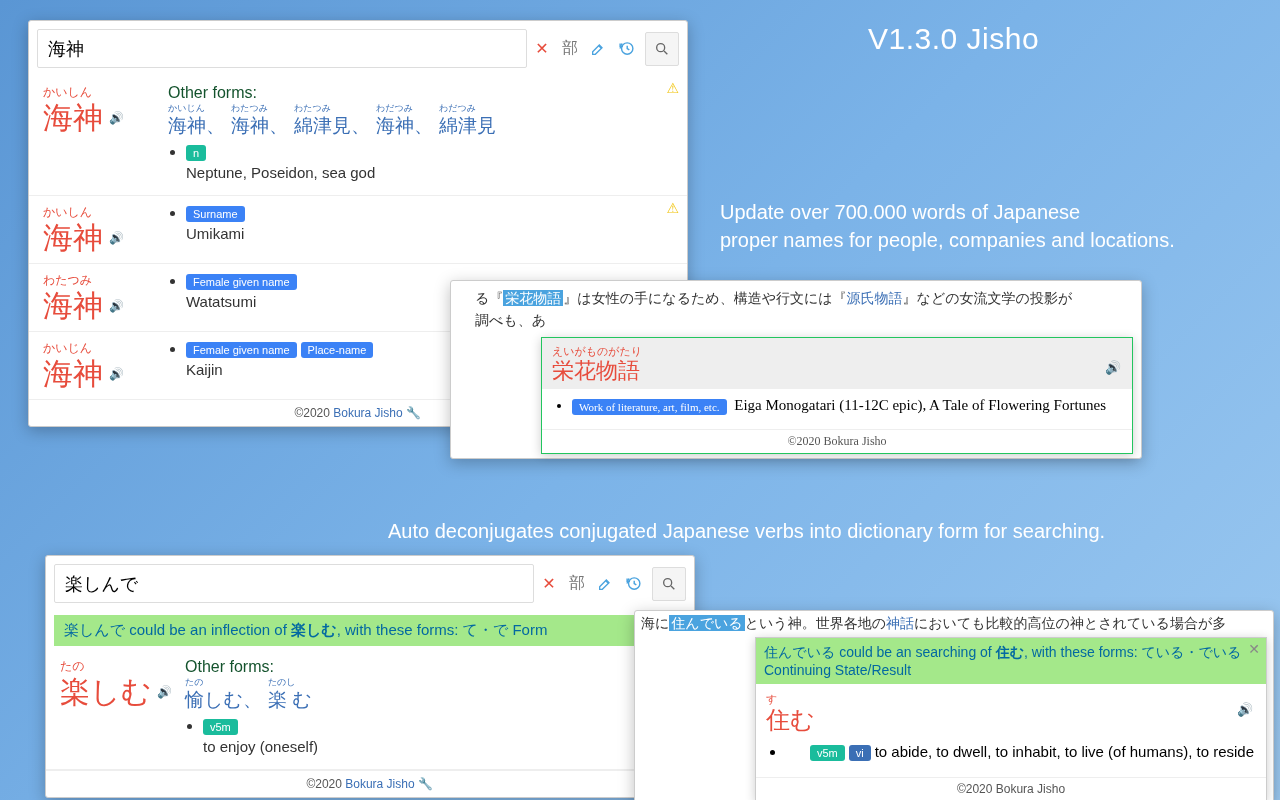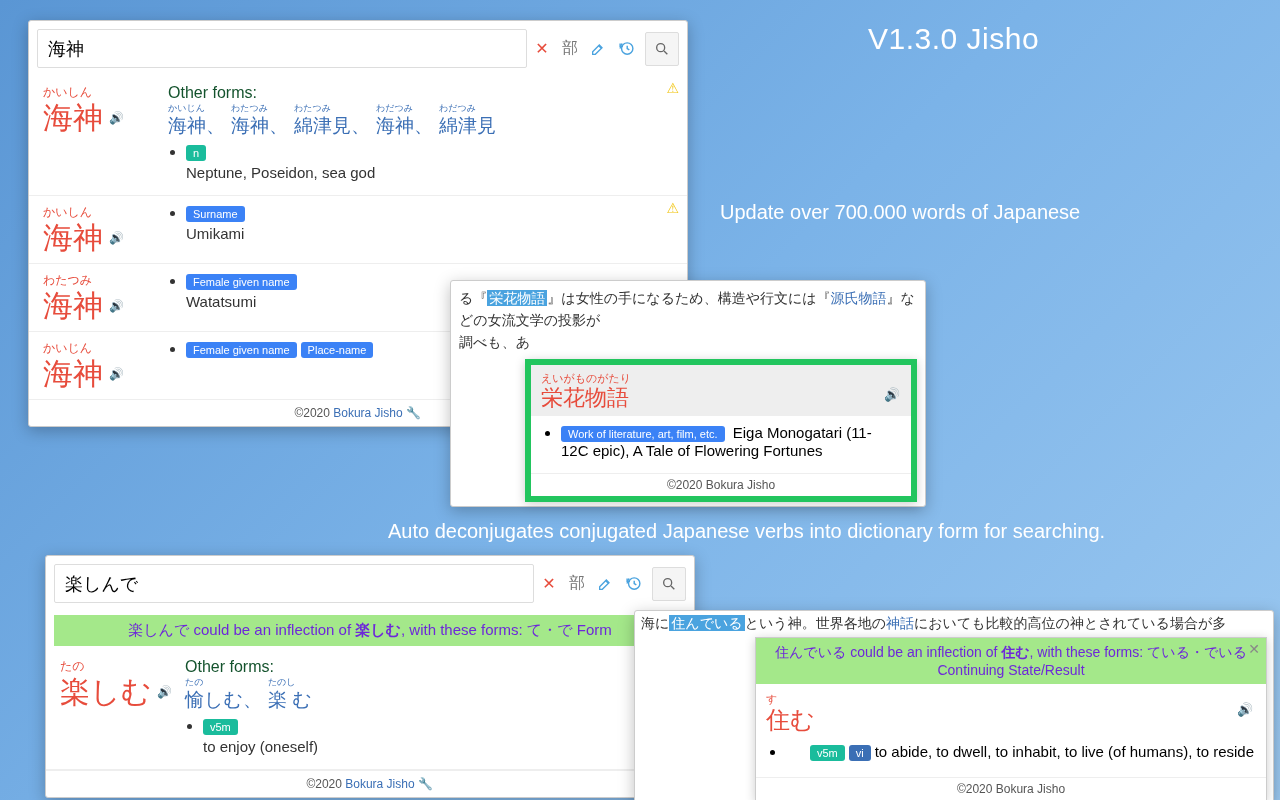--- a/index.html
+++ b/index.html
@@ -65,38 +65,38 @@
 .gloss { display: block; margin-top: 3px; }
 
 .footer {
   text-align: center; font-size: 12px; color: #555; padding: 6px 0;
   border-top: 1px solid #eee;
 }
 .footer .brand { color: #3b6fb5; }
 .wrench { color: #3b6fb5; font-size: 12px; margin-left: 4px; }
 
 
-.p2 { top: 280px; left: 450px; width: 476px; font-size: 15px; }
+.p2 { top: 280px; left: 450px; width: 692px; font-size: 15px; padding-left: 16px; }
 .p2-context { padding: 6px 8px; color: #333; line-height: 22px; font-size: 14px; }
 .hl { background: #4aa3df; color: #fff; padding: 0 2px; }
 .link { color: #3b6fb5; }
-.popup-card { margin: 0 8px 4px 74px; border: 6px solid #22c55e; background: #fff; box-shadow: 0 2px 10px rgba(0,0,0,0.2); position: relative; }
+.popup-card { margin: 0 8px 4px 74px; border: 1px solid #22c55e; background: #fff; box-shadow: 0 2px 10px rgba(0,0,0,0.2); position: relative; font-family: Liberation Serif, serif; }
 .popup-head { background: #eee; padding: 6px 10px; position: relative; }
 .popup-head .furi { font-size: 11px; }
 .popup-head .kanji { font-size: 22px; line-height: 24px; }
 .popup-close { position: absolute; top: 4px; right: 8px; color: #888; font-size: 14px; cursor: pointer; }
 .popup-sound { position: absolute; top: 22px; right: 10px; color: #888; font-size: 13px; cursor: pointer; }
 .popup-body { padding: 8px 12px; }
 .popup-foot { text-align: center; font-size: 12px; color: #555; padding: 4px 0; border-top: 1px solid #eee; }
 .p2-below { padding: 2px 8px 6px; font-size: 14px; color: #333; }
 
 
 .p3 { top: 555px; left: 45px; width: 650px; }
 .inflection-banner {
-  background: #a4e88a; color: #6d28d9; padding: 6px 10px; font-size: 15px; text-align: center;
+  background: #a4e88a; color: #0369a1; padding: 6px 10px; font-size: 15px; 
   margin: 4px 8px;
 }
 .inflection-banner b { font-weight: bold; }
 
 
 .p4 { top: 610px; left: 634px; width: 640px; font-size: 15px; }
 .p4-context { padding: 4px 6px; font-size: 14px; color: #333; }
 .popup4 { margin: 0 6px 2px 120px; border: 1px solid #ccc; background: #fff; box-shadow: 0 2px 10px rgba(0,0,0,0.2); position: relative; }
 .popup4 .inflection-banner { margin: 0; font-size: 14px; padding: 6px 8px; }
 .popup4-close { position: absolute; top: 3px; right: 6px; color: #888; font-size: 14px; cursor: pointer; z-index: 2; }
@@ -110,20 +110,21 @@
 svg.mag { width: 16px; height: 16px; }
 svg.edit { width: 16px; height: 16px; stroke: #4aa3df; fill: none; stroke-width: 2; }
 svg.clock { width: 17px; height: 17px; stroke: #4aa3df; fill: none; stroke-width: 2; }
 </style>
 </head>
 <body>
 
 <div class="heading title">V1.3.0 Jisho</div>
 <div class="heading desc1">
   <span>Update over 700.000 words of Japanese</span><br>
+  <span>proper names for people, companies and locations.</span>
 </div>
 <div class="heading desc2">Auto deconjugates conjugated Japanese verbs into dictionary form for searching.</div>
 
 <div class="panel p1">
   <div class="search-row">
     <input class="search-input" value="海神" style="">
     <div class="icon-btn icon-red">✕</div>
     <div class="icon-btn icon-gray">部</div>
     <div class="icon-btn">
         <svg class="edit" viewBox="0 0 24 24">
@@ -172,21 +173,21 @@
         <div class="body">
           <ul class="sense">
             <li><span class="tag tag-purple">Female given name</span><span class="gloss">Watatsumi</span></li>
           </ul>
         </div>
       </div>
       <div class="entry">
         <div class="headword"><div class="furi">かいじん</div><span class="kanji">海神</span><span class="sound">🔊</span></div>
         <div class="body">
           <ul class="sense">
-            <li><span class="tag tag-purple">Female given name</span><span class="tag tag-purple">Place-name</span></li>
+            <li><span class="tag tag-purple">Female given name</span><span class="tag tag-purple">Place-name</span><span class="gloss">Kaijin</span></li>
           </ul>
         </div>
       </div>
     </div>
   <div class="footer">
     <span>©2020 </span><span class="brand">Bokura Jisho</span><span class="wrench">🔧</span>
   </div>
 </div>
 
 <div class="panel p2">
@@ -262,21 +263,21 @@
   </div>
 </div>
 
 <div class="panel p4">
   <div class="p4-context">
     <span>海に</span><span class="hl">住んでいる</span><span>という神。世界各地の</span><span class="link">神話</span><span>においても比較的高位の神とされている場合が多</span>
   </div>
   <div class="popup4">
     <div class="popup4-close">✕</div>
     <div class="inflection-banner">
-      <span>住んでいる could be an inflection of </span><b>住む</b><span>, with these forms: ている・でいる Continuing State/Result</span>
+      <span>住んでいる could be an searching of </span><b>住む</b><span>, with these forms: ている・でいる Continuing State/Result</span>
     </div>
     <div class="popup4-head">
       <div class="furi">す</div>
       <div class="kanji">住む</div>
       <div class="popup4-sound">🔊</div>
     </div>
     <div class="popup4-body">
       <ul class="sense">
           <li>
         <span id="p4-tags"><span class="tag tag-v">v5m</span><span class="tag tag-vi">vi</span></span><span>to abide, to dwell, to inhabit, to live (of humans), to reside</span>

